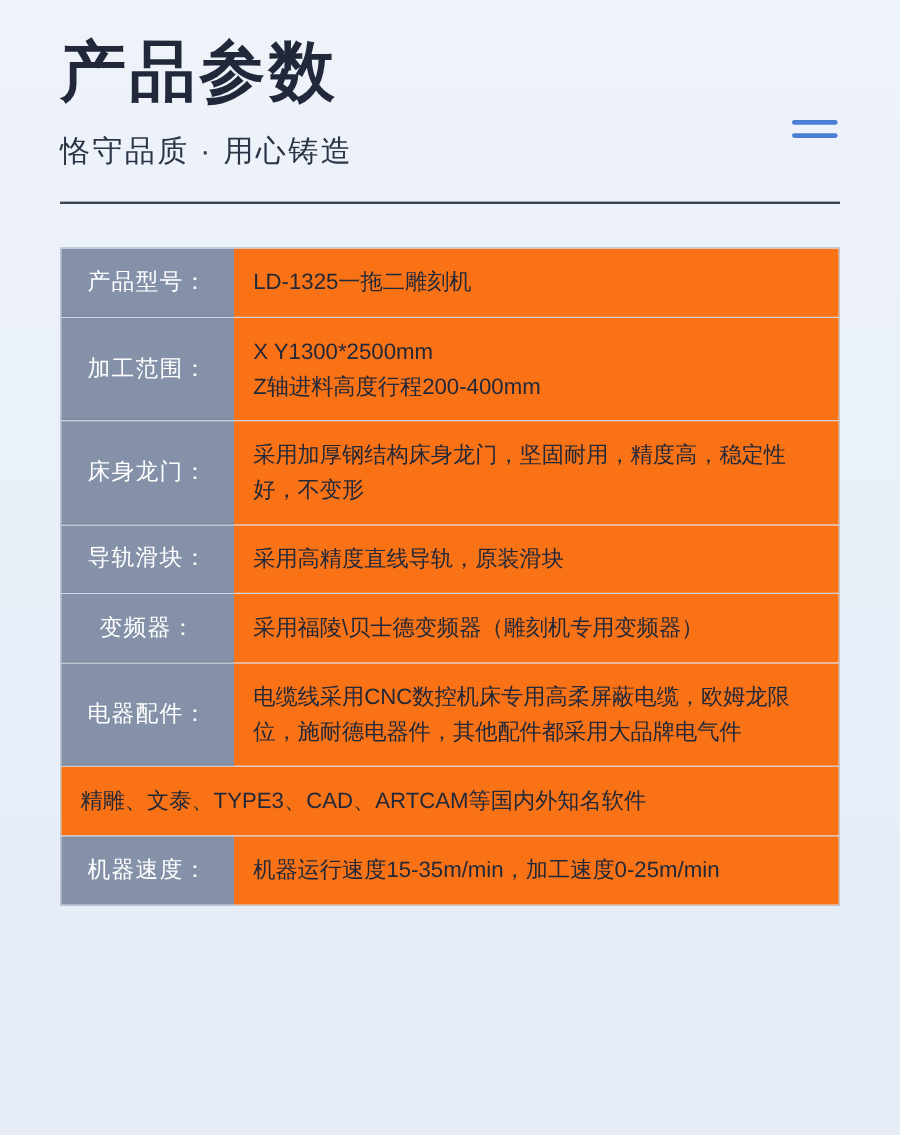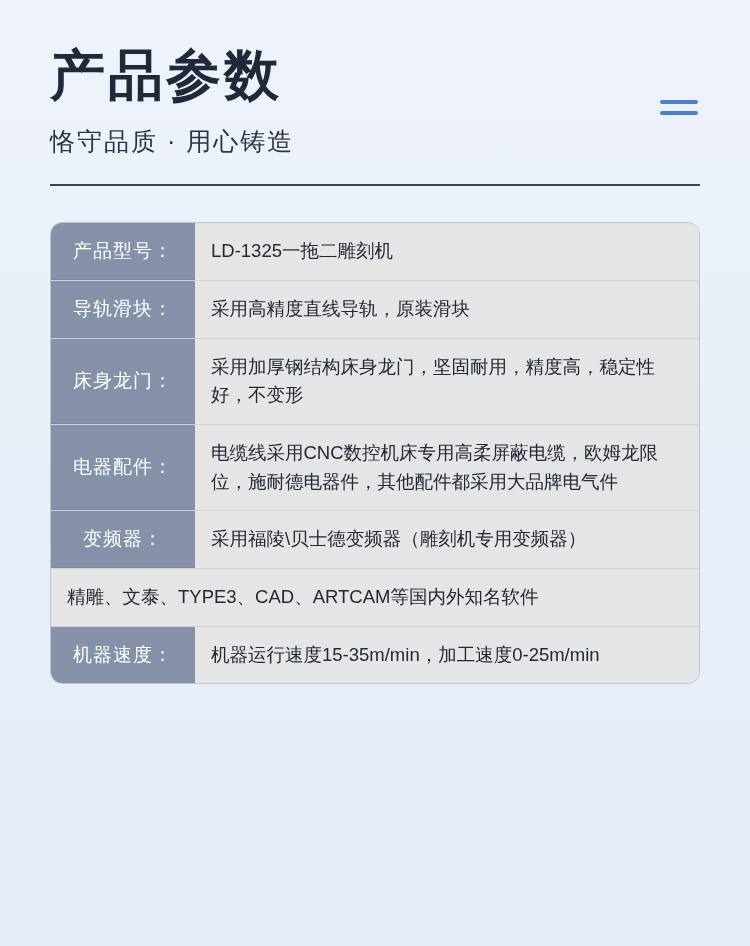--- a/index.html
+++ b/index.html
@@ -19,21 +19,21 @@
     position: relative;
     width: 750px;
     height: 946px;
     box-sizing: border-box;
     background: linear-gradient(180deg, #eef3fa 0%, #e9eff8 55%, #e6ecf6 100%);
   }
 
   
   .header {
     position: relative;
-    padding: 44px 50px 0 50px;
+    padding: 28px 50px 0 50px;
   }
 
   .title {
     font-size: 55px;
     font-weight: bold;
     color: #22283a;
     letter-spacing: 3px;
     line-height: 1.15;
     margin: 0;
   }
@@ -67,21 +67,21 @@
   .header-rule {
     margin: 26px 50px 0 50px;
     height: 2px;
     background: #3c4352;
   }
 
   
   .table-wrap {
     margin: 36px 50px 0 50px;
     border: 1px solid #b9c4d6;
-    border-radius: 12px;
+    border-radius: 0;
     overflow: hidden;
     background: #ffffff;
   }
 
   .row {
     display: flex;
     align-items: stretch;
     border-bottom: 1px solid #ccd4e2;
   }
   .row:last-child {
@@ -102,21 +102,21 @@
     box-sizing: border-box;
     text-align: center;
     border-bottom: 1px solid #7c89a0;
   }
   .row:last-child .cell-label {
     border-bottom: none;
   }
 
   .cell-value {
     flex: 1 1 auto;
-    background: #e5e5e5;
+    background: #f97316;
     color: #222838;
     font-size: 18.5px;
     line-height: 1.55;
     display: flex;
     align-items: center;
     padding: 14px 16px;
     box-sizing: border-box;
     white-space: pre-line;
   }
 </style>
@@ -136,41 +136,46 @@
 
   <div class="header-rule"></div>
 
   <div class="table-wrap">
 
     <div class="row">
       <div class="cell-label">产品型号：</div>
       <div class="cell-value">LD-1325一拖二雕刻机</div>
     </div>
 
-
     <div class="row">
-      <div class="cell-label">导轨滑块：</div>
-      <div class="cell-value">采用高精度直线导轨，原装滑块</div>
+      <div class="cell-label">加工范围：</div>
+      <div class="cell-value">X Y1300*2500mm
+Z轴进料高度行程200-400mm</div>
     </div>
 
     <div class="row">
       <div class="cell-label">床身龙门：</div>
       <div class="cell-value">采用加厚钢结构床身龙门，坚固耐用，精度高，稳定性好，不变形</div>
     </div>
 
+    <div class="row">
+      <div class="cell-label">导轨滑块：</div>
+      <div class="cell-value">采用高精度直线导轨，原装滑块</div>
+    </div>
 
+
+
+    <div class="row">
+      <div class="cell-label">变频器：</div>
+      <div class="cell-value">采用福陵\贝士德变频器（雕刻机专用变频器）</div>
+    </div>
 
     <div class="row">
       <div class="cell-label">电器配件：</div>
       <div class="cell-value">电缆线采用CNC数控机床专用高柔屏蔽电缆，欧姆龙限位，施耐德电器件，其他配件都采用大品牌电气件</div>
-    </div>
-
-    <div class="row">
-      <div class="cell-label">变频器：</div>
-      <div class="cell-value">采用福陵\贝士德变频器（雕刻机专用变频器）</div>
     </div>
 
     <div class="row">
       <div class="cell-value">精雕、文泰、TYPE3、CAD、ARTCAM等国内外知名软件</div>
     </div>
 
     <div class="row">
       <div class="cell-label">机器速度：</div>
       <div class="cell-value">机器运行速度15-35m/min，加工速度0-25m/min</div>
     </div>

